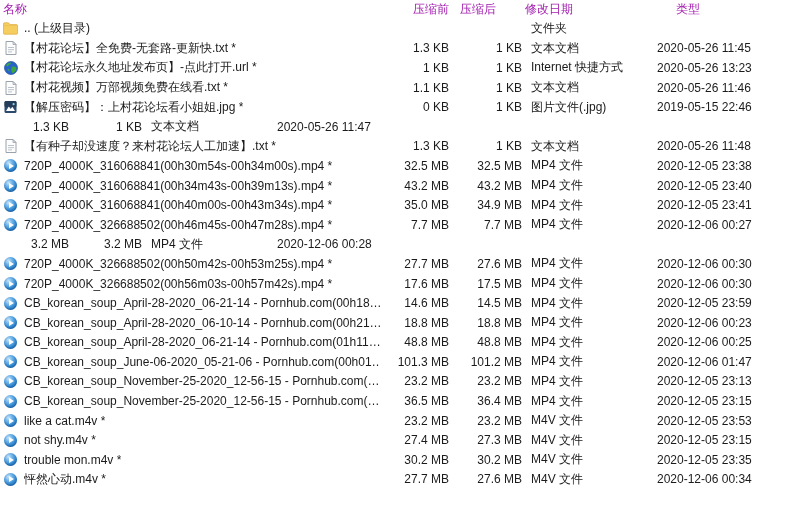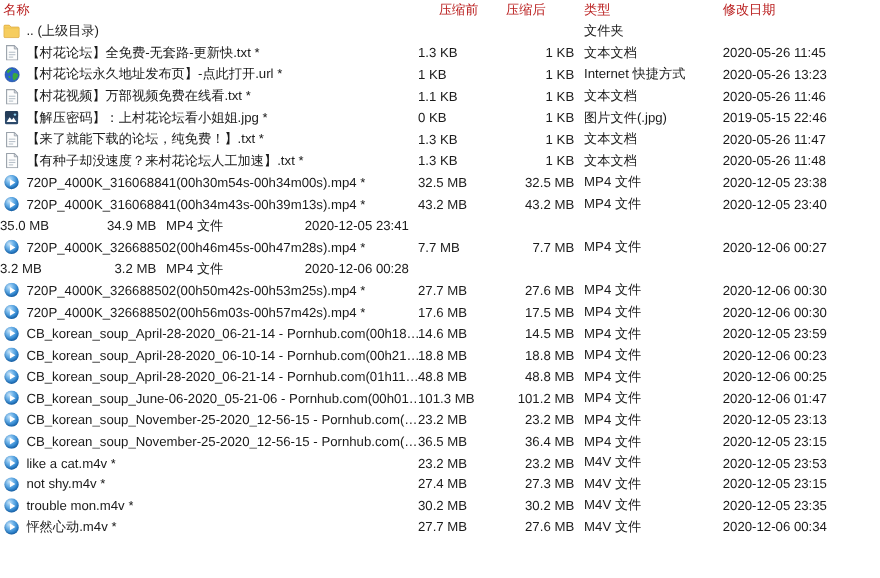--- a/index.html
+++ b/index.html
@@ -3,29 +3,29 @@
 <meta charset="utf-8">
 <style>
   html,body{margin:0;padding:0;}
   body{
     width:800px;height:525px;background:#ffffff;overflow:hidden;
     font-family:"Liberation Sans","DejaVu Sans",sans-serif;
     font-size:12px;color:#1b1b1b;
   }
   *{box-sizing:border-box;}
   .list{width:800px;}
-  .hdr{display:flex;height:19px;align-items:center;color:#b91c1c;}
+  .hdr{display:flex;height:19px;align-items:center;color:#a21caf;}
   .row{display:flex;height:19.6px;align-items:center;}
   .c{white-space:nowrap;overflow:hidden;}
   .c.name{width:380px;display:flex;align-items:center;padding-left:3px;}
-  .c.s1{width:70px;padding-right:1px;}
+  .c.s1{width:70px;text-align:right;padding-right:1px;}
   .c.s2{width:73px;text-align:right;padding-right:1px;}
   .c.type{width:132px;padding-left:8px;}
   .c.date{flex:1;padding-left:2px;}
-  .hdr .c.s1{text-align:center;padding-left:5px;}
+  .hdr .c.s1{text-align:right;padding-left:5px;}
   .hdr .c.s2{text-align:left;padding-left:10px;}
   .ic{display:inline-flex;width:15px;height:14px;margin-right:6px;
       align-items:center;justify-content:center;flex:0 0 15px;}
   .ic svg{display:block;}
   .ic.video-file-icon{
     width:13px;height:13px;flex:0 0 13px;margin:0 7px 0 1px;
     border-radius:50%;position:relative;
     background:radial-gradient(circle at 35% 30%, #c8e4f8 0%, #6db3ea 30%, #2f86cf 62%, #0f5aa8 100%);
     box-shadow:inset 0 -1px 2px rgba(0,40,90,.35);
   }
@@ -37,22 +37,22 @@
   .nm{white-space:nowrap;overflow:hidden;text-align:center;}
 </style>
 </head>
 <body>
 
 <div class="list">
   <div class="hdr">
     <div class="c name">名称</div>
     <div class="c s1">压缩前</div>
     <div class="c s2">压缩后</div>
+    <div class="c date">修改日期</div>
     <div class="c type">类型</div>
-    <div class="c date">修改日期</div>
   </div>
   <div id="rows">
       <div class="row">
         <div class="c name">
           <span class="ic folder-icon">
             <svg width="15" height="13" viewBox="0 0 15 13">
               <path d="M0.5 1.8C0.5 1.2 0.9 0.8 1.5 0.8H5.4L7 2.6H13.5C14.1 2.6 14.5 3 14.5 3.6V11.2C14.5 11.8 14.1 12.2 13.5 12.2H1.5C0.9 12.2 0.5 11.8 0.5 11.2Z" fill="#f6cd5f" stroke="#dca73f" stroke-width="0.7"></path>
               <path d="M0.5 3.5H14.5" stroke="#ecc052" stroke-width="0.8"></path>
             </svg>
           </span>
@@ -128,48 +128,36 @@
             </svg>
           </span>
           <span class="nm">【解压密码】：上村花论坛看小姐姐.jpg *</span>
         </div>
         <div class="c s1">0 KB</div>
         <div class="c s2">1 KB</div>
         <div class="c type">图片文件(.jpg)</div>
         <div class="c date">2019-05-15 22:46</div>
       </div>
       <div class="row">
+        <div class="c s1">1.3 KB</div>
+        <div class="c s2">1 KB</div>
+        <div class="c type">文本文档</div>
+        <div class="c date">2020-05-26 11:47</div>
+      </div>
+      <div class="row">
         <div class="c name">
           <span class="ic text-file-icon">
             <svg width="12" height="14" viewBox="0 0 12 14">
               <path d="M1 0.5H8L11 3.5V13.5H1Z" fill="#fdfdfd" stroke="#9aa2ab" stroke-width="1"></path>
               <path d="M8 0.5V3.5H11Z" fill="#dfe3e7" stroke="#9aa2ab" stroke-width="0.8"></path>
               <rect x="3" y="6" width="6" height="1" fill="#b9c2cb"></rect>
               <rect x="3" y="8.2" width="6" height="1" fill="#b9c2cb"></rect>
               <rect x="3" y="10.4" width="4" height="1" fill="#b9c2cb"></rect>
             </svg>
           </span>
-          <span class="nm">【来了就能下载的论坛，纯免费！】.txt *</span>
-        </div>
-        <div class="c s1">1.3 KB</div>
-        <div class="c s2">1 KB</div>
-        <div class="c type">文本文档</div>
-        <div class="c date">2020-05-26 11:47</div>
-      </div>
-      <div class="row">
-        <div class="c name">
-          <span class="ic text-file-icon">
-            <svg width="12" height="14" viewBox="0 0 12 14">
-              <path d="M1 0.5H8L11 3.5V13.5H1Z" fill="#fdfdfd" stroke="#9aa2ab" stroke-width="1"></path>
-              <path d="M8 0.5V3.5H11Z" fill="#dfe3e7" stroke="#9aa2ab" stroke-width="0.8"></path>
-              <rect x="3" y="6" width="6" height="1" fill="#b9c2cb"></rect>
-              <rect x="3" y="8.2" width="6" height="1" fill="#b9c2cb"></rect>
-              <rect x="3" y="10.4" width="4" height="1" fill="#b9c2cb"></rect>
-            </svg>
-          </span>
           <span class="nm">【有种子却没速度？来村花论坛人工加速】.txt *</span>
         </div>
         <div class="c s1">1.3 KB</div>
         <div class="c s2">1 KB</div>
         <div class="c type">文本文档</div>
         <div class="c date">2020-05-26 11:48</div>
       </div>
       <div class="row">
         <div class="c name">
           <span class="ic video-file-icon"></span>
@@ -184,20 +172,24 @@
         <div class="c name">
           <span class="ic video-file-icon"></span>
           <span class="nm">720P_4000K_316068841(00h34m43s-00h39m13s).mp4 *</span>
         </div>
         <div class="c s1">43.2 MB</div>
         <div class="c s2">43.2 MB</div>
         <div class="c type">MP4 文件</div>
         <div class="c date">2020-12-05 23:40</div>
       </div>
       <div class="row">
+        <div class="c name">
+          <span class="ic video-file-icon"></span>
+          <span class="nm">720P_4000K_316068841(00h40m00s-00h43m34s).mp4 *</span>
+        </div>
         <div class="c s1">35.0 MB</div>
         <div class="c s2">34.9 MB</div>
         <div class="c type">MP4 文件</div>
         <div class="c date">2020-12-05 23:41</div>
       </div>
       <div class="row">
         <div class="c name">
           <span class="ic video-file-icon"></span>
           <span class="nm">720P_4000K_326688502(00h46m45s-00h47m28s).mp4 *</span>
         </div>

